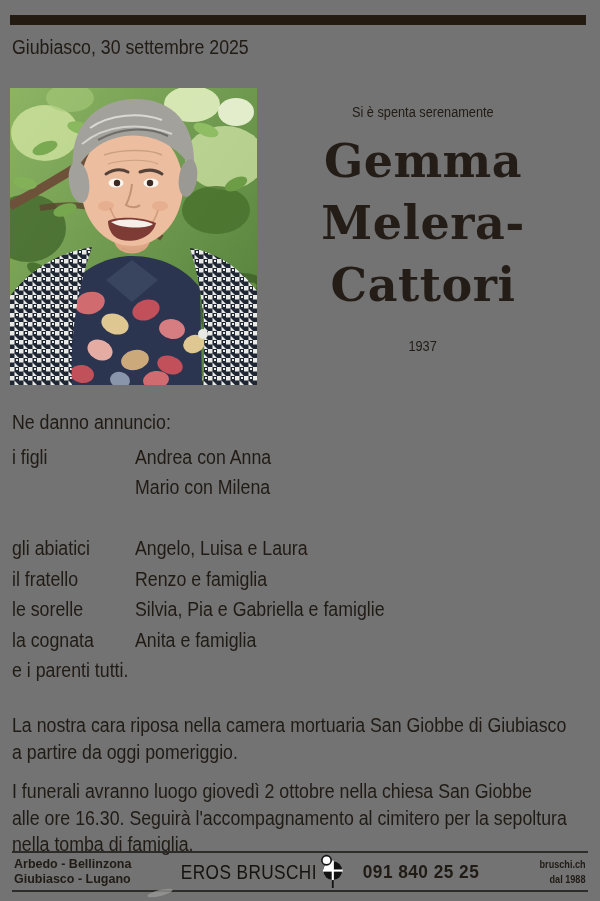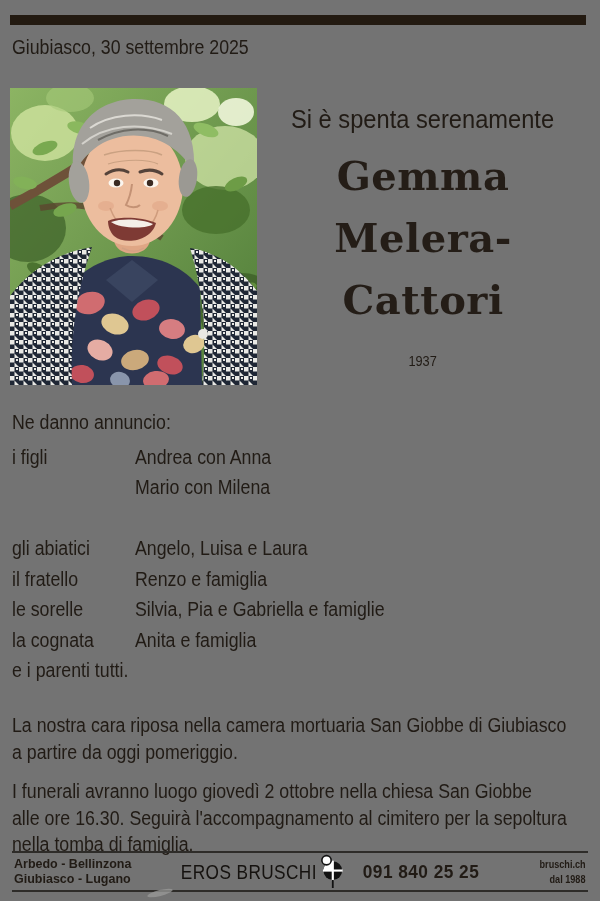--- a/index.html
+++ b/index.html
@@ -11,24 +11,24 @@
   .sxc { display:inline-block; transform:scaleX(0.91); transform-origin:50% 50%; white-space:nowrap; }
   .sxr { display:inline-block; transform:scaleX(0.91); transform-origin:100% 50%; white-space:nowrap; }
 
   .top-bar { position:absolute; left:10px; top:15px; width:576px; height:10px; background:#231a11; }
   .date-line { position:absolute; left:12px; top:36px; font-size:19.5px; }
 
   .photo-wrap { position:absolute; left:10px; top:88px; width:247px; height:297px; }
   .photo-wrap svg { display:block; }
 
   .right-col { position:absolute; left:257px; top:88px; width:332px; text-align:center; }
-  .intro { margin-top:16px; font-size:26px; }
+  .intro { margin-top:16px; font-size:14px; }
   .deceased-name {
     margin-top:10px; font-family:"DejaVu Serif","Liberation Serif",serif;
-    font-weight:bold; font-size:40px; line-height:62px; color:#241d17; letter-spacing:0.5px;
+    font-weight:bold; font-size:46px; line-height:62px; color:#241d17; letter-spacing:0.5px;
   }
   .birth-year { margin-top:22px; font-size:14px; }
 
   .announce { position:absolute; left:12px; top:407px; font-size:19.5px; line-height:30.5px; }
   .announce-heading { margin-bottom:4px; }
   .a-row { display:flex; }
   .a-label { width:123px; flex:0 0 123px; }
   .closing { margin-top:0px; }
 
   .paras { position:absolute; left:12px; top:712px; font-size:19.5px; line-height:26.5px; }

